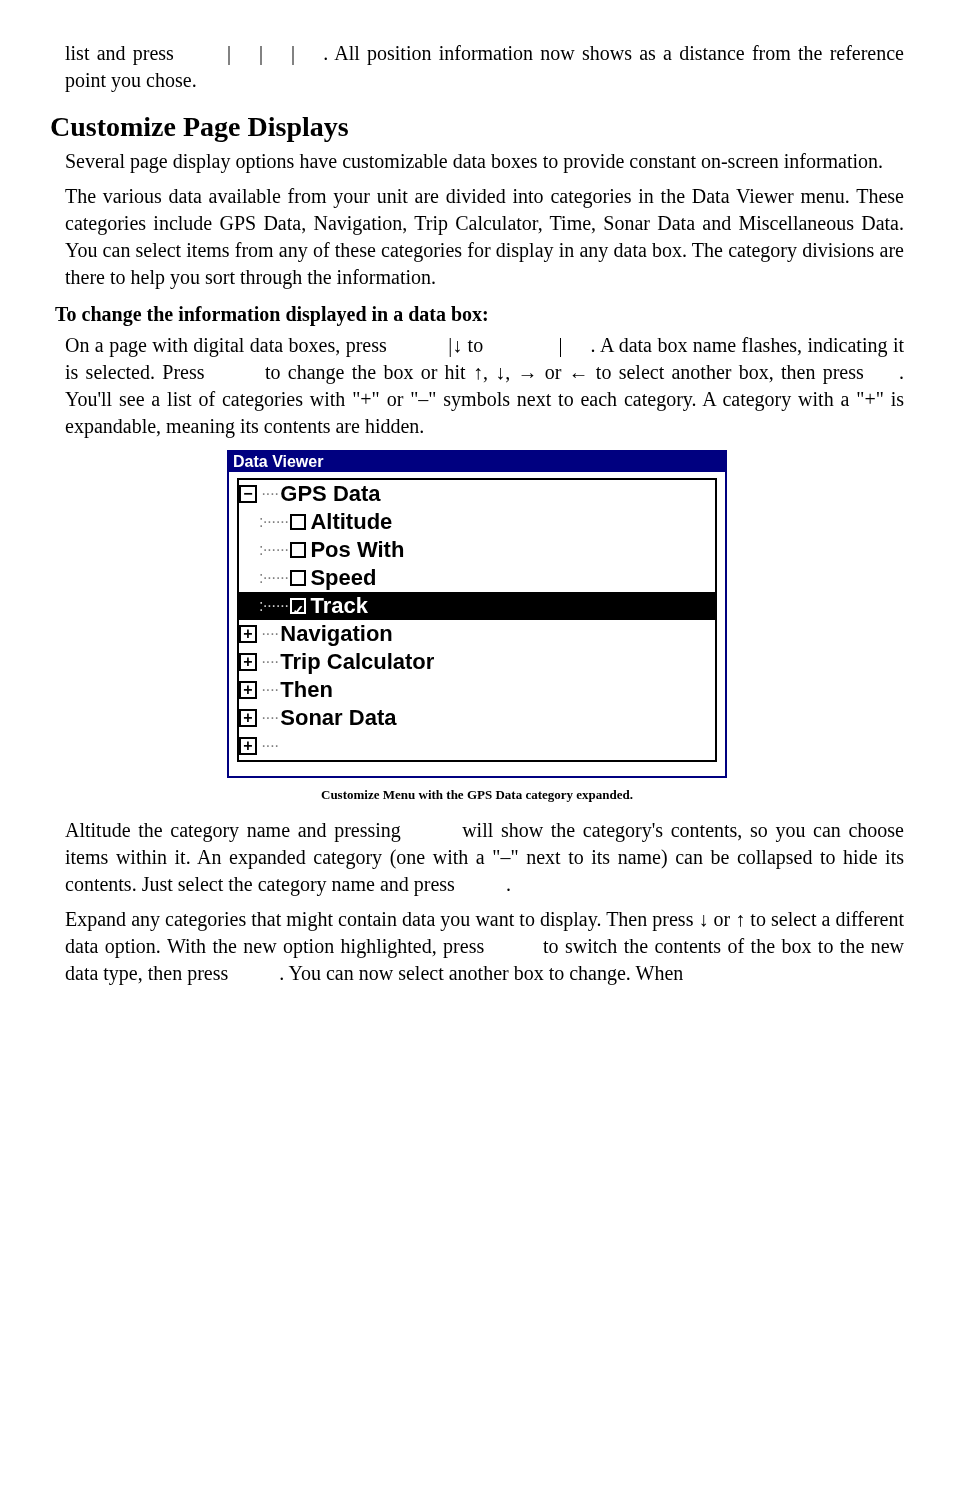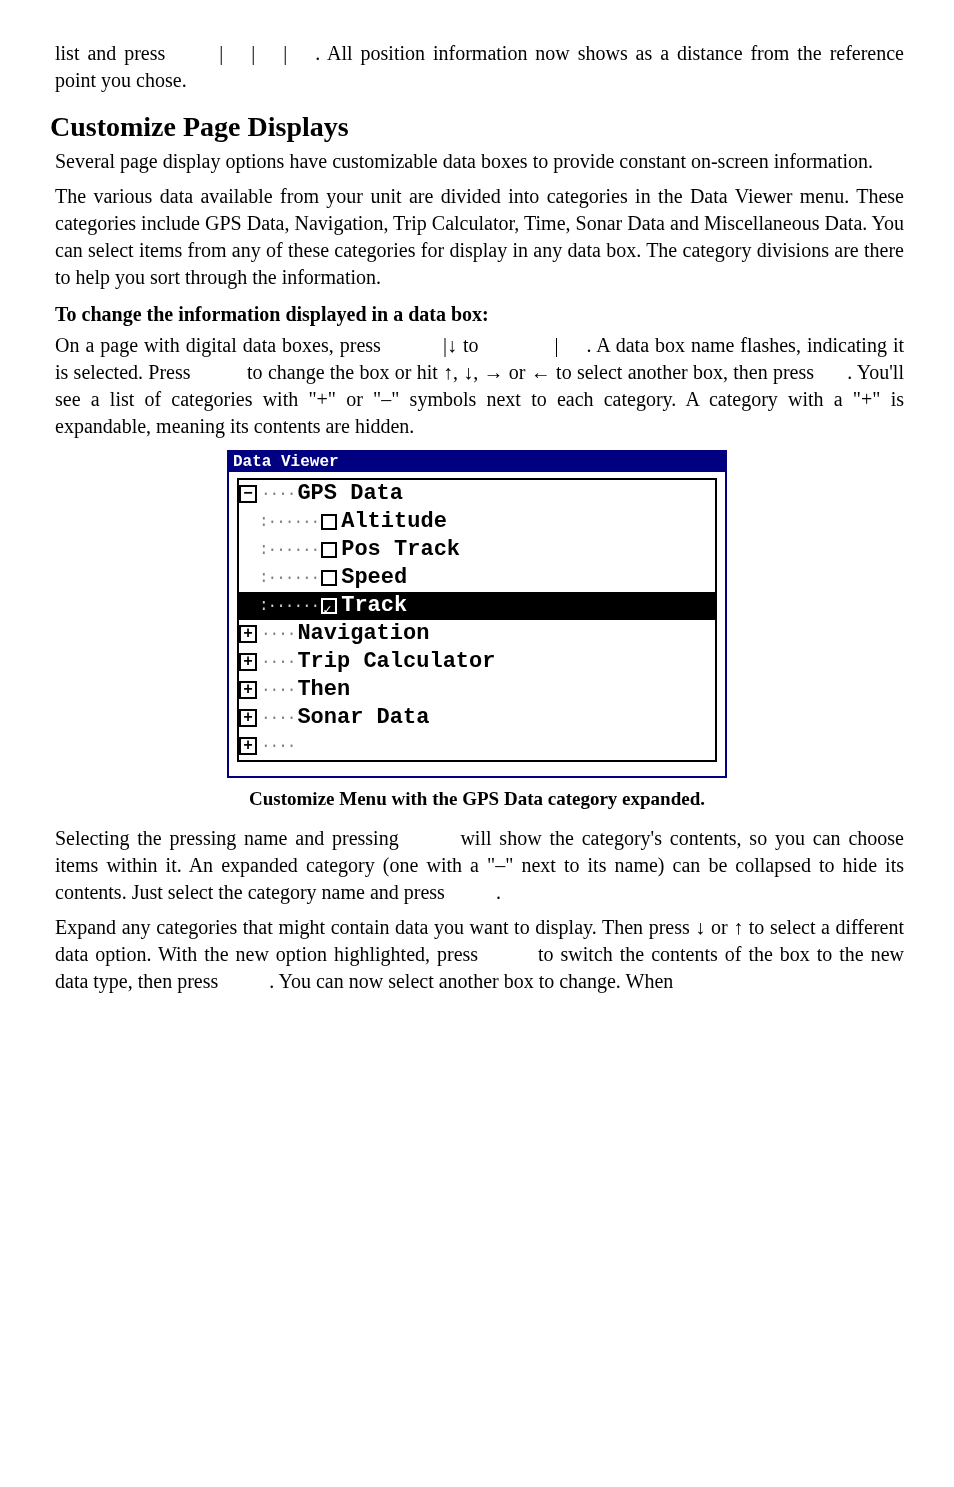--- a/index.html
+++ b/index.html
@@ -5,21 +5,21 @@
   body {
     margin: 0;
     padding: 40px 50px;
     font-family: "Century Schoolbook", "New Century Schoolbook", Georgia, serif;
     font-size: 20px;
     line-height: 1.35;
     color: #000;
     background: #fff;
     width: 854px;
   }
-  p { margin: 0 0 8px 5px; }
+  p { margin: 0 0 8px 15px; }
   .just { text-align: justify; }
   h2.section {
     font-family: "Century Schoolbook", Georgia, serif;
     font-weight: bold;
     font-size: 28px;
     margin: 14px 0 2px 0;
   }
   .bold-sub {
     font-weight: bold;
     font-size: 20px;
@@ -32,21 +32,21 @@
   .gap-l { display: inline-block; width: 70px; }
 
   
   .viewer-wrap {
     width: 500px;
     margin: 10px auto 6px auto;
   }
   .viewer {
     border: 2px solid #000080;
     background: #fff;
-    font-family: Liberation Mono, monospace;
+    font-family: Liberation Sans, sans-serif;
   }
   .viewer-title {
     background: #000080;
     color: #fff;
     font-weight: bold;
     font-size: 16px;
     padding: 1px 4px;
     line-height: 18px;
   }
   .viewer-body {
@@ -120,21 +120,21 @@
   .tree-row.selected .check.checked::after {
     color: #fff;
   }
   .tree-inner {
     border: 2px solid #000;
     padding: 0;
   }
   .caption {
     text-align: center;
     font-weight: bold;
-    font-size: 19px;
+    font-size: 13px;
     margin: 8px 0 14px 0;
   }
 </style>
 </head>
 <body>
 
 <p class="just">
   <span>list and press </span><span class="gap"></span>|<span class="gap-s"></span>|<span class="gap-s"></span>|<span class="gap-s"></span><span>. All position information now shows as a distance from the reference point you chose.</span>
 </p>
 
@@ -164,21 +164,21 @@
         <div class="tree-row">
           <span class="child-indent"></span>
             <span class="dots">:······</span>
           <span class="check"></span>
           <span>Altitude</span>
         </div>
         <div class="tree-row">
           <span class="child-indent"></span>
             <span class="dots">:······</span>
           <span class="check"></span>
-          <span>Pos Track</span>
+          <span>Pos With</span>
         </div>
         <div class="tree-row">
           <span class="child-indent"></span>
             <span class="dots">:······</span>
           <span class="check"></span>
           <span>Speed</span>
         </div>
         <div class="tree-row selected">
           <span class="child-indent"></span>
             <span class="dots">:······</span>
@@ -211,18 +211,18 @@
             <span class="dots">····</span>
         </div>
       </div>
     </div>
   </div>
 </div>
 
 <p class="caption">Customize Menu with the GPS Data category expanded.</p>
 
 <p class="just">
-  <span>Selecting the pressing name and pressing </span><span class="gap"></span><span> will show the category's contents, so you can choose items within it. An expanded category (one with a "–" next to its name) can be collapsed to hide its contents. Just select the category name and press </span><span class="gap"></span><span>.</span>
+  <span>Altitude the category name and pressing </span><span class="gap"></span><span> will show the category's contents, so you can choose items within it. An expanded category (one with a "–" next to its name) can be collapsed to hide its contents. Just select the category name and press </span><span class="gap"></span><span>.</span>
 </p>
 
 <p class="just">
   <span>Expand any categories that might contain data you want to display. Then press ↓ or ↑ to select a different data option. With the new option highlighted, press </span><span class="gap"></span><span> to switch the contents of the box to the new data type, then press </span><span class="gap"></span><span>. You can now select another box to change. When</span>
 </p>
 
 </body></html>

